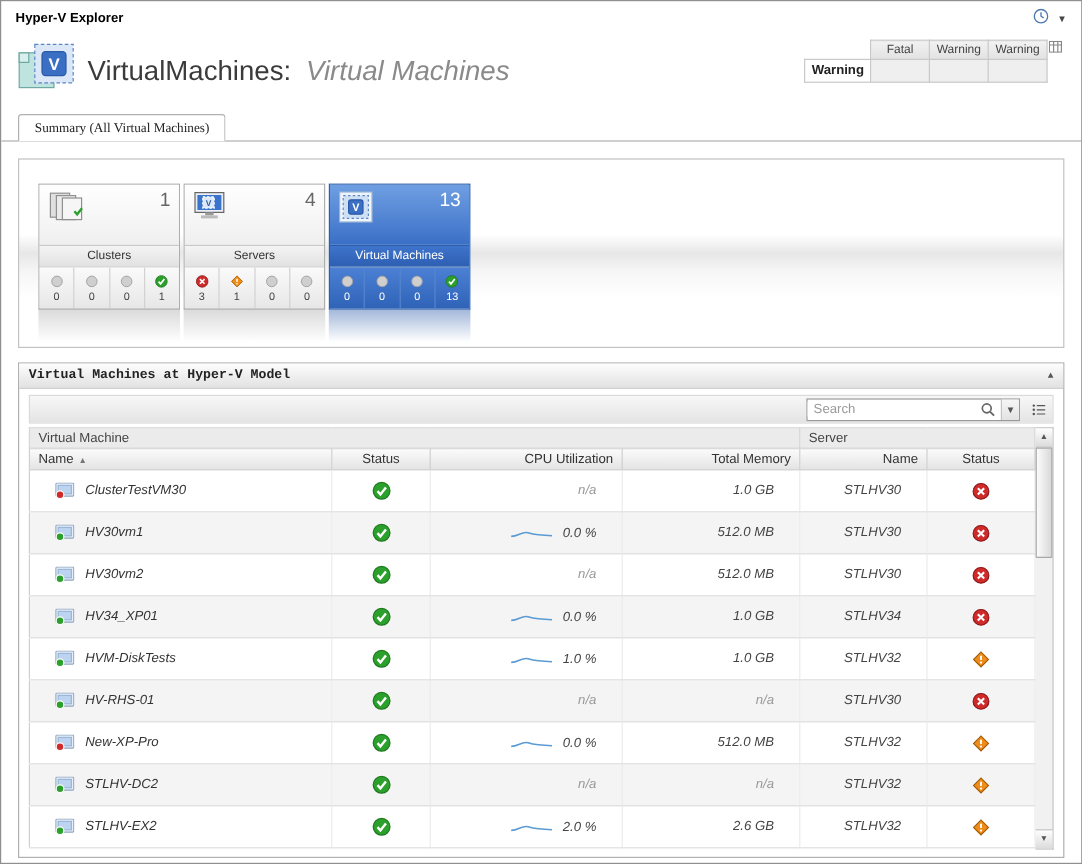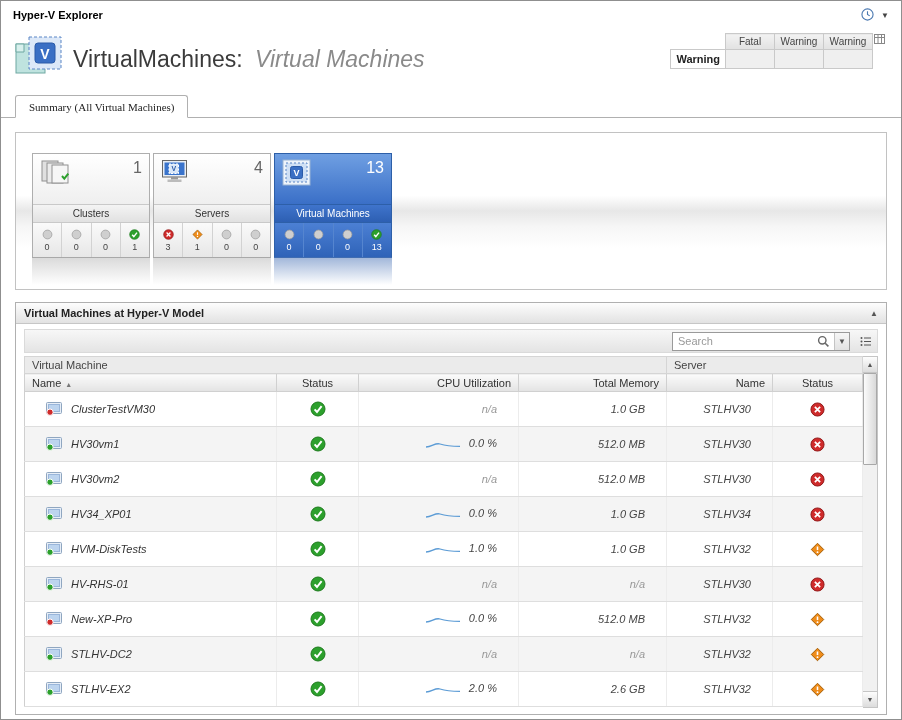--- a/index.html
+++ b/index.html
@@ -49,21 +49,21 @@
   .tile.selected .tile-top { background:linear-gradient(#6f9fe2,#3a6fc7); }
   .tile.selected .tile-count { color:#fff; }
   .tile.selected .tile-name { background:linear-gradient(#3f74cc,#2d5fb2); color:#fff; border-color:#2d5fa8; }
   .tile.selected .tile-statuses { background:linear-gradient(#4c80d4,#2f63b8); }
   .tile.selected .ts-count { color:#fff; }
   .tile.selected .tile-status { border-right-color:#5585cf; }
   .tile.selected::after { background:linear-gradient(rgba(80,120,185,.55),rgba(255,255,255,0)); }
 
   
   .panel { margin:12px 14px 0; border:1px solid #b0b0b0; background:#fff; }
-  .panel-header { height:21px; background:linear-gradient(#fdfdfd,#e2e2e2); border-bottom:1px solid #c6c6c6; display:flex; justify-content:space-between; align-items:center; padding:0 8px; font-size:11px; font-weight:bold; color:#222; }
+  .panel-header { height:21px; background:linear-gradient(#fdfdfd,#e2e2e2); border-bottom:1px solid #c6c6c6; display:flex; justify-content:space-between; align-items:center; padding:0 8px; font-size:11px; font-weight:bold; color:#222;font-family:Liberation Mono, monospace; }
   .collapse { font-size:8px; color:#555; cursor:pointer; }
   .panel-body { padding:5px 8px 6px; }
 
   .toolbar { height:24px; background:linear-gradient(#f7f7f7,#e4e4e4); border:1px solid #dadada; display:flex; align-items:center; justify-content:flex-end; gap:10px; padding:0 5px; margin-bottom:3px; }
   .searchbox { display:flex; align-items:center; height:19px; background:#fff; border:1px solid #9a9a9a; width:178px; }
   .searchbox input { flex:1; min-width:0; border:none; outline:none; font:11px "Liberation Sans",sans-serif; padding:0 5px; color:#333; }
   .searchbox input::placeholder { color:#999; }
   .search-btn { width:22px; height:100%; display:flex; align-items:center; justify-content:center; cursor:pointer; }
   .search-caret { width:15px; height:100%; display:flex; align-items:center; justify-content:center; border-left:1px solid #c4c4c4; background:linear-gradient(#f6f6f6,#e2e2e2); font-size:8px; color:#555; cursor:pointer; }
   .customizer { display:flex; align-items:center; cursor:pointer; }

